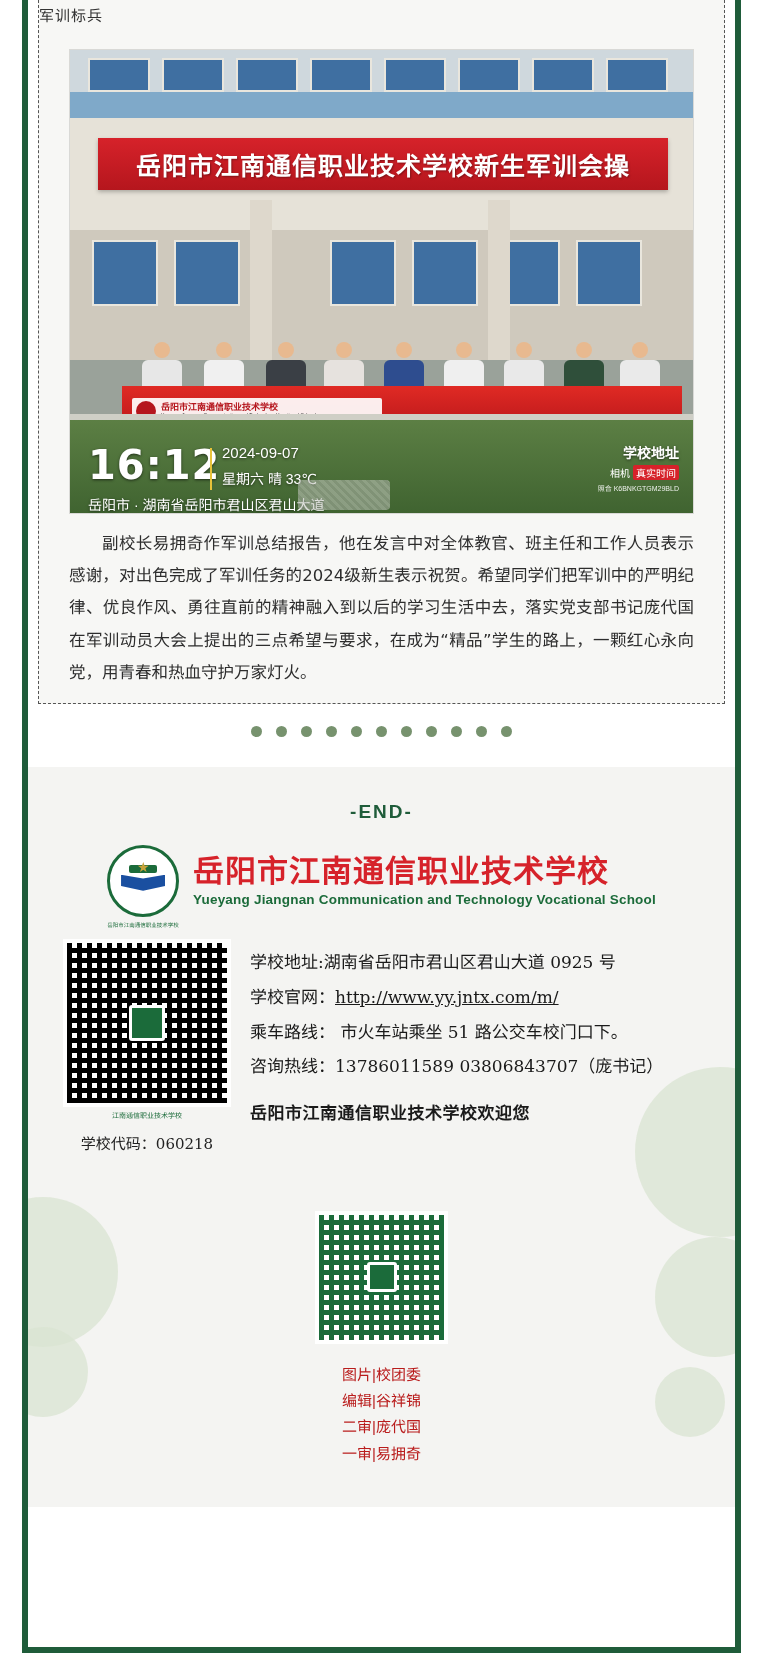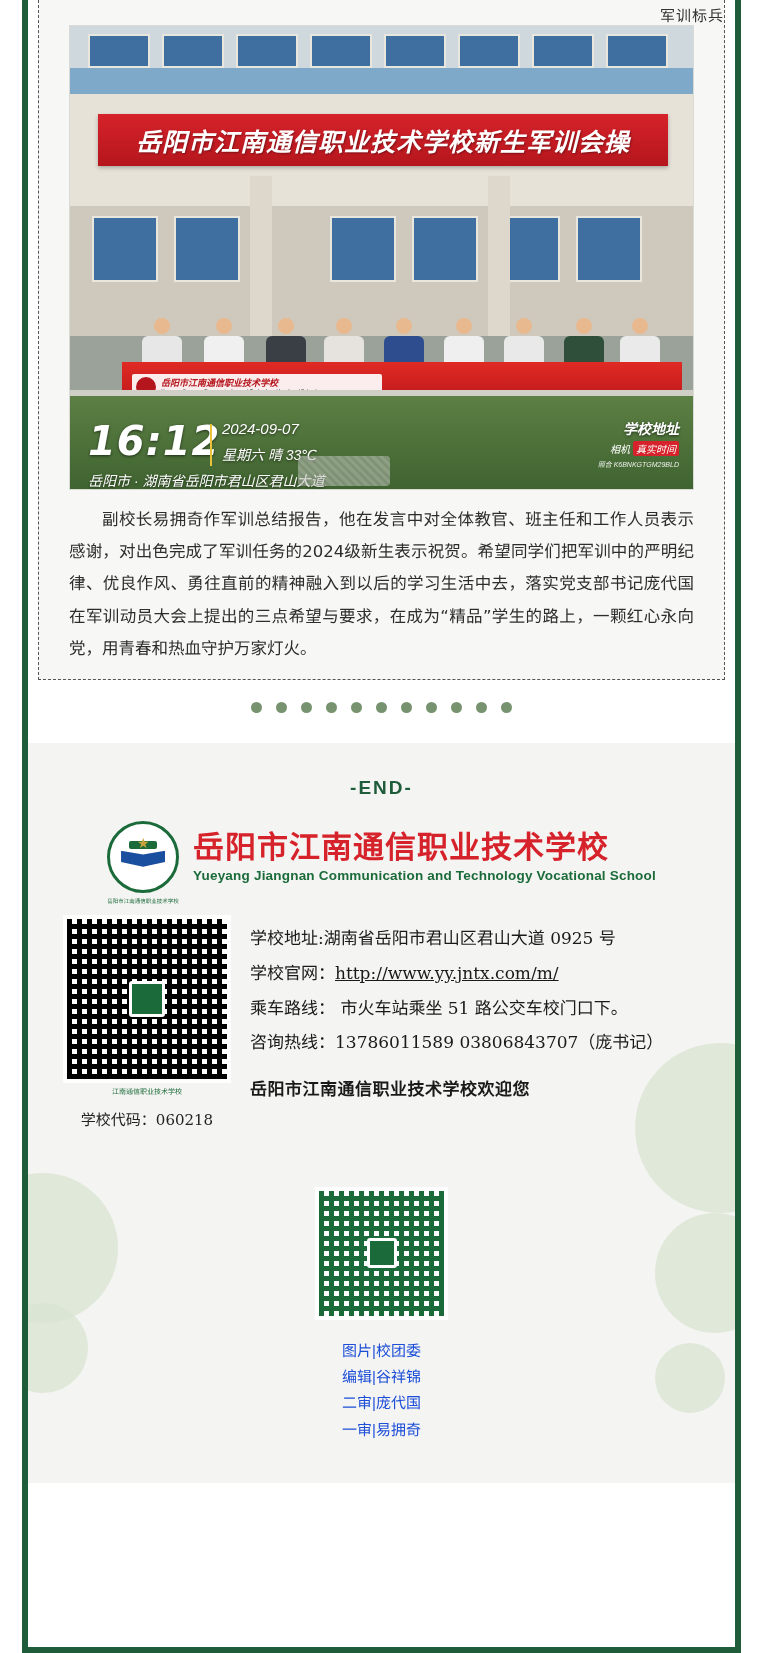--- a/index.html
+++ b/index.html
@@ -39,38 +39,37 @@
     margin:0 38px;
     border:1px dashed #555;
     border-top:0;
     background:#f7f7f5;
     padding:0 0 14px 0;
     box-sizing:border-box;
     width:687px;
     margin-left:38px;
   }
   .card-title{
-    text-align:right;
+    text-align:left;
     font-size:15px;
     color:#333;
-    padding:4px 0 0 0;
+    padding:4px 0 12px 0;
     letter-spacing:1px;
   }
 
   
   .photo{
     position:relative;
     width:625px;
     height:465px;
-    margin:0 auto;
+    margin:12px auto;
     background:linear-gradient(#8fb8d4 0%, #a8c7dd 18%, #c9d4d8 40%, #bfc6c2 72%, #4e6b3d 100%);
     overflow:hidden;
     border:1px solid #d9d9d6;
     box-sizing:border-box;
-    font-style:italic;
   }
   
   .bld-roof{position:absolute;left:0;top:0;width:100%;height:42px;background:#cfd8dd;}
   .bld-band{position:absolute;left:0;top:42px;width:100%;height:26px;background:#7fa9c9;}
   .bld-mid{position:absolute;left:0;top:68px;width:100%;height:112px;background:#e6e2d8;}
   .bld-lower{position:absolute;left:0;top:180px;width:100%;height:130px;background:#cfc9bd;}
   .win{position:absolute;background:#3f6fa1;border:2px solid #e9e6dd;}
   .pillar{position:absolute;background:#ded8cc;}
   .red-banner{
     position:absolute;left:28px;top:88px;width:570px;height:52px;
@@ -231,21 +230,21 @@
       repeating-linear-gradient(90deg,#1b6b3a 0 5px,transparent 5px 10px),
       repeating-linear-gradient(0deg,#1b6b3a 0 5px,transparent 5px 10px);
     background-size:10px 10px,10px 10px;
     position:relative;border:4px solid #fff;
   }
   .qr2:after{
     content:"";position:absolute;left:50%;top:50%;width:24px;height:24px;
     transform:translate(-50%,-50%);background:#1b6b3a;border:3px solid #fff;border-radius:3px;
   }
   .credits{margin-top:18px;}
-  .credits div{font-size:15px;color:#1d4ed8;line-height:1.75;}
+  .credits div{font-size:15px;color:#b91c1c;line-height:1.75;}
 </style>
 </head>
 <body>
 
 <div class="page">
 
   <div class="green-frame"></div>
   <div class="inner-white"></div>
 
   <div class="article-card" style="position:relative;z-index:2;">

